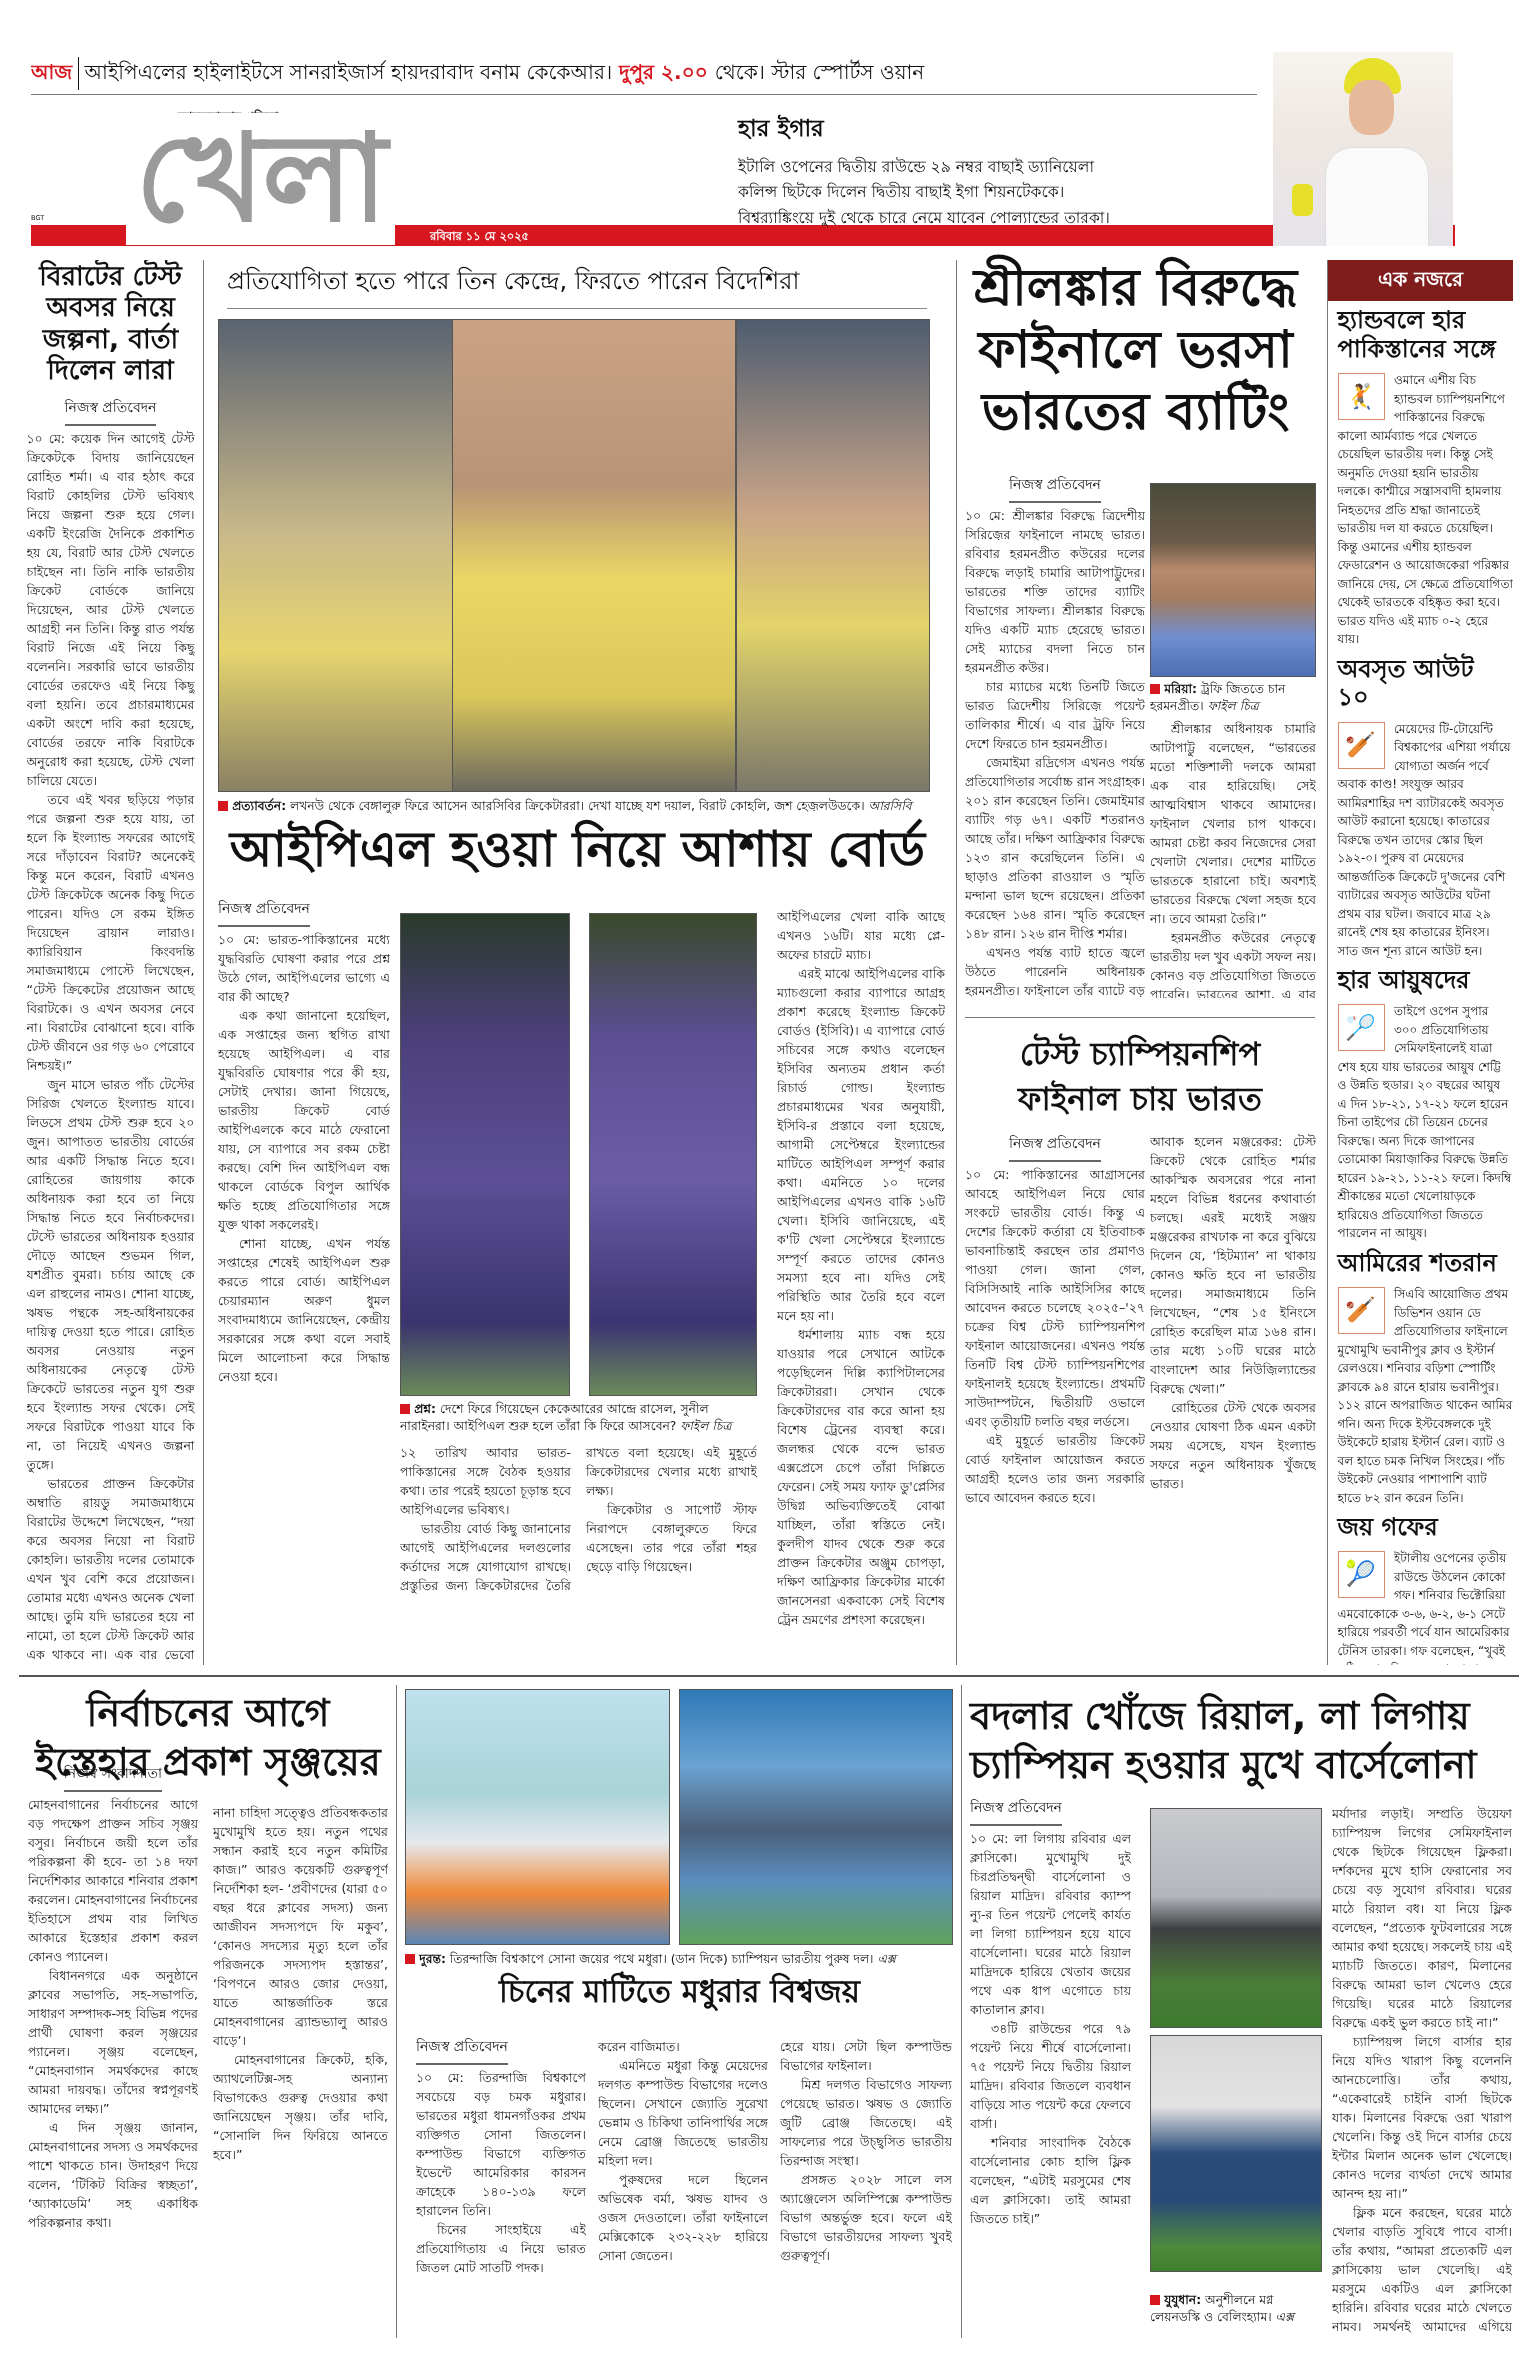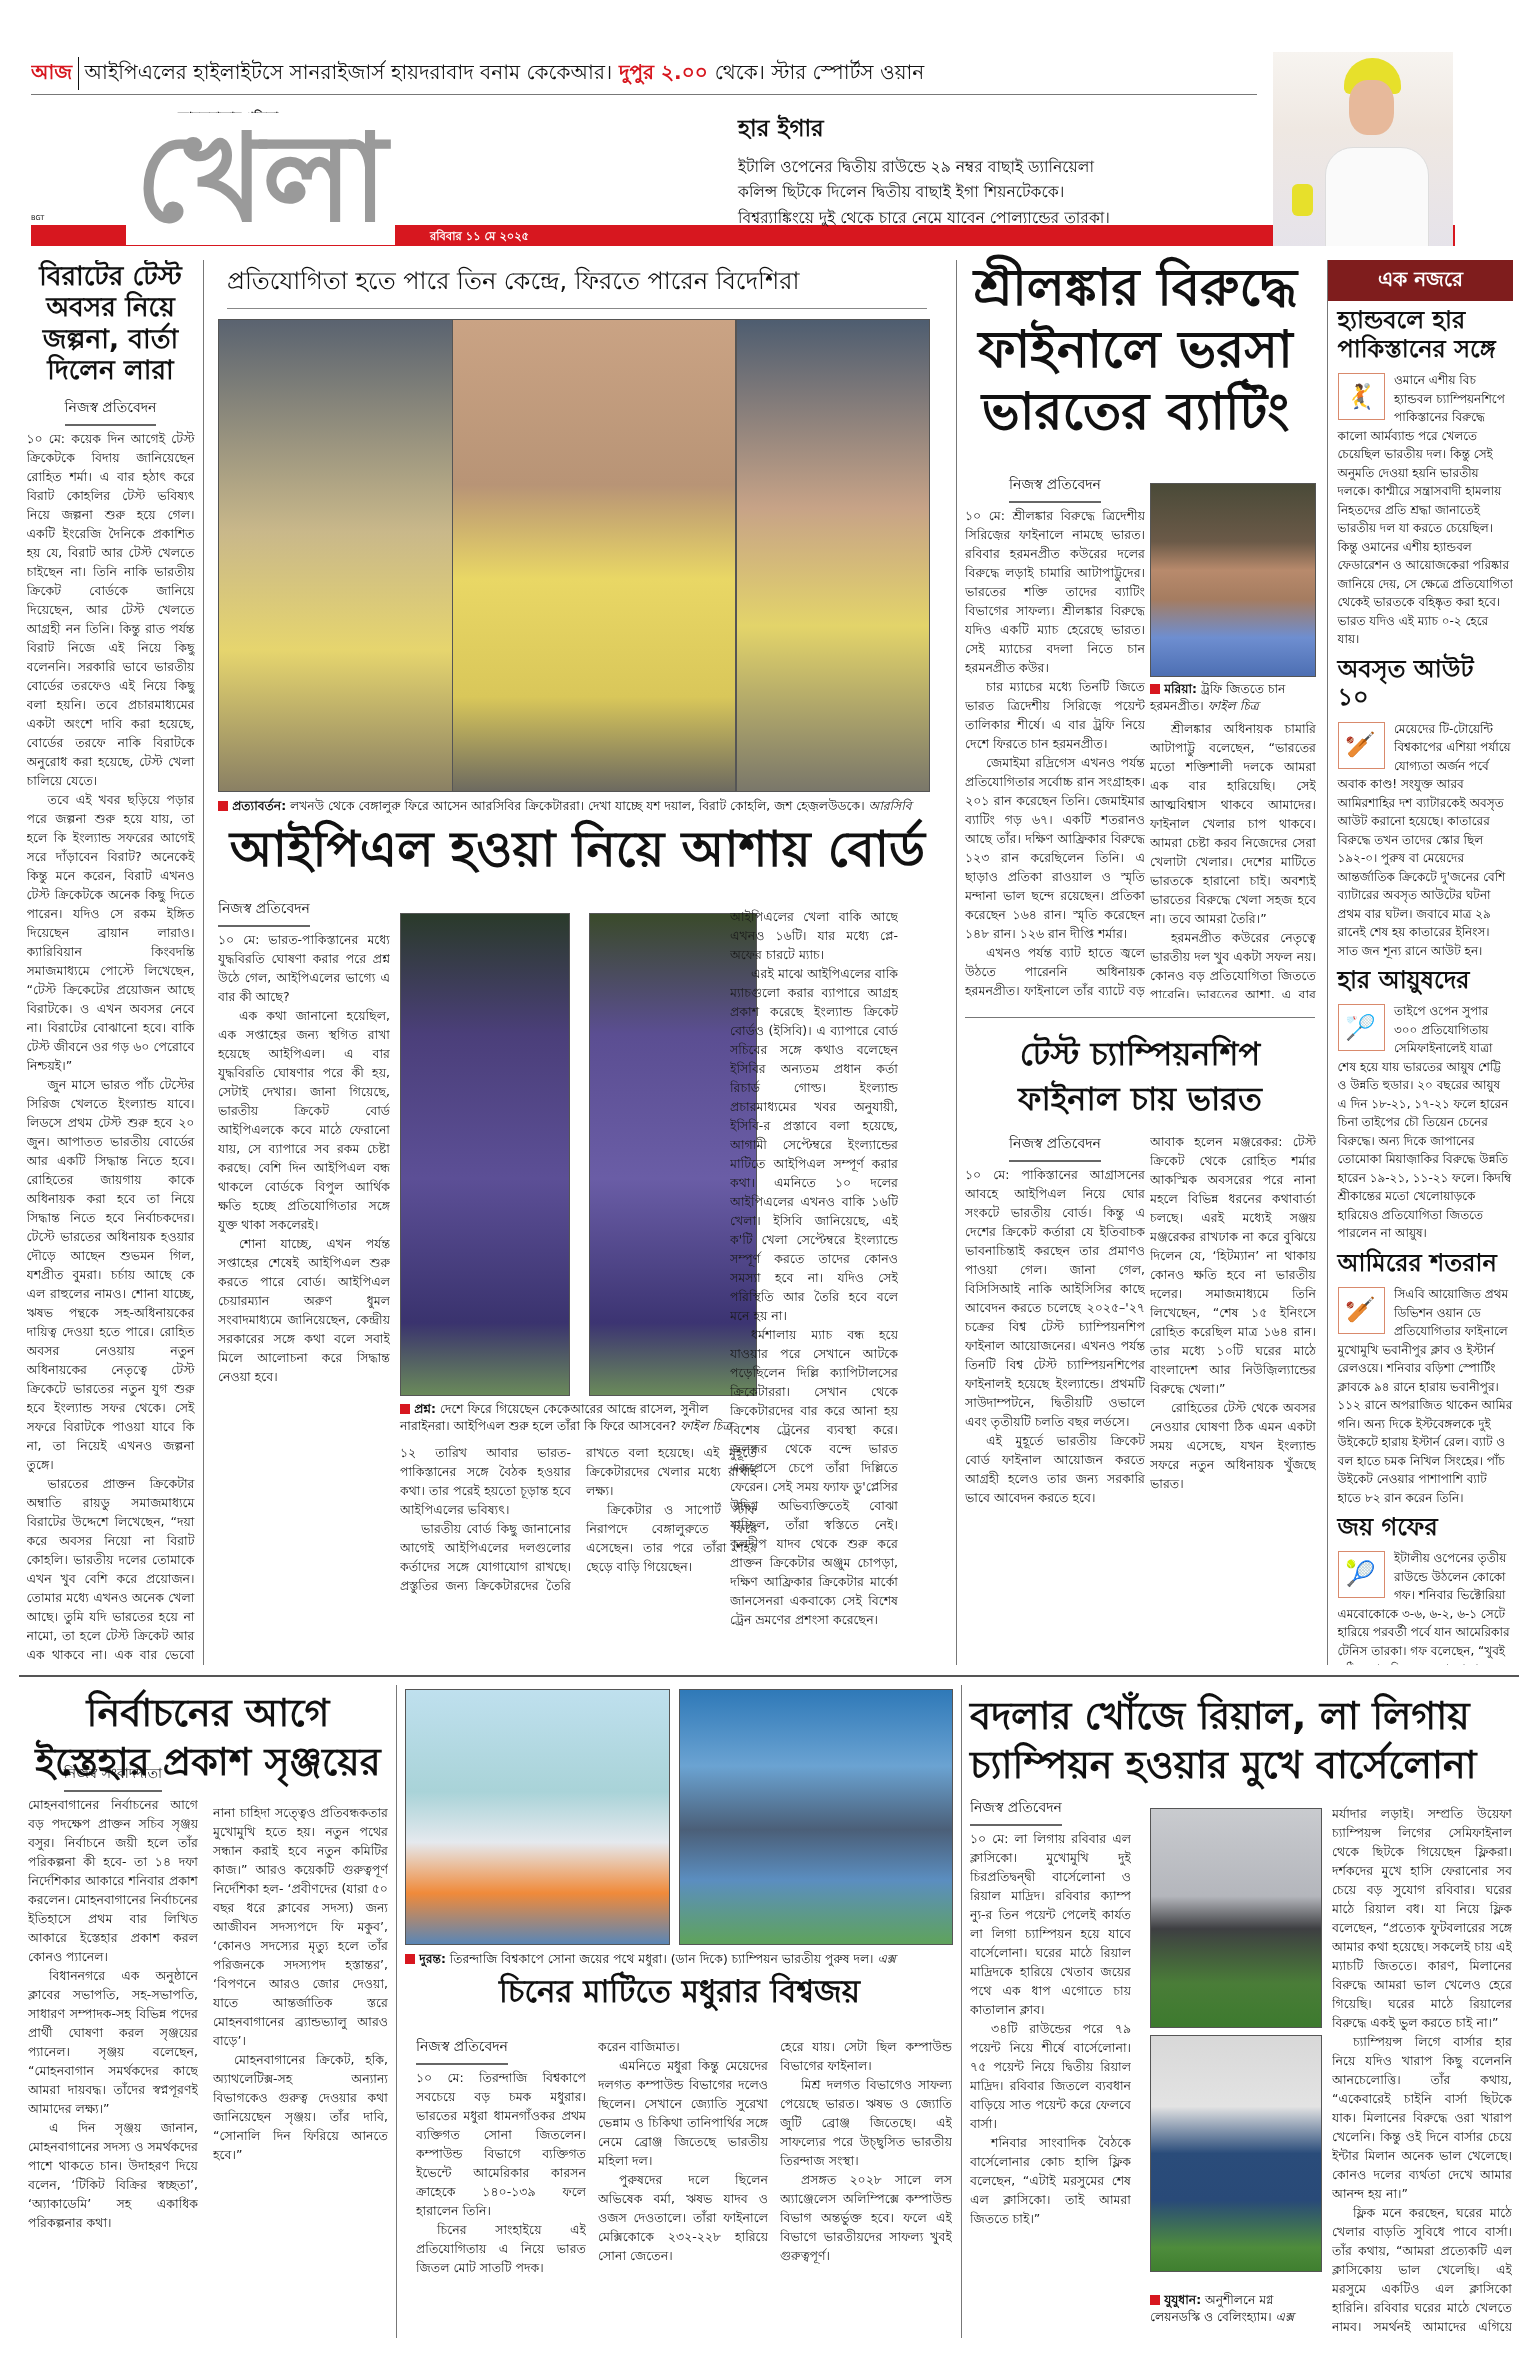--- a/index.html
+++ b/index.html
@@ -90,21 +90,21 @@
 <div class="abs caption" style="left:400px;top:1401px;width:357px">
   <span class="sq"></span><b>প্রশ্ন:</b>
   <span>দেশে ফিরে গিয়েছেন কেকেআরের আন্দ্রে রাসেল, সুনীল নারাইনরা। আইপিএল শুরু হলে তাঁরা কি ফিরে আসবেন?</span>
   <i>ফাইল চিত্র</i>
 </div>
 <div class="abs col-text" style="left:400px;top:1443px;width:357px;height:222px;overflow:hidden;column-count:2;column-gap:15px">
   <p class="first">১২ তারিখ আবার ভারত-পাকিস্তানের সঙ্গে বৈঠক হওয়ার কথা। তার পরেই হয়তো চূড়ান্ত হবে আইপিএলের ভবিষ্যৎ।</p>
   <p>ভারতীয় বোর্ড কিছু জানানোর আগেই আইপিএলের দলগুলোর কর্তাদের সঙ্গে যোগাযোগ রাখছে। প্রস্তুতির জন্য ক্রিকেটারদের তৈরি রাখতে বলা হয়েছে। এই মুহূর্তে ক্রিকেটারদের খেলার মধ্যে রাখাই লক্ষ্য।</p>
   <p>ক্রিকেটার ও সাপোর্ট স্টাফ নিরাপদে বেঙ্গালুরুতে ফিরে এসেছেন। তার পরে তাঁরা শহর ছেড়ে বাড়ি গিয়েছেন।</p>
 </div>
-<div class="abs col-text" style="left:730px;top:907px;width:168px;height:757px;overflow:hidden">
+<div class="abs col-text" style="left:777px;top:907px;width:168px;height:757px;overflow:hidden">
   <p class="first">আইপিএলের খেলা বাকি আছে এখনও ১৬টি। যার মধ্যে প্লে-অফের চারটে ম্যাচ।</p>
   <p>এরই মাঝে আইপিএলের বাকি ম্যাচগুলো করার ব্যাপারে আগ্রহ প্রকাশ করেছে ইংল্যান্ড ক্রিকেট বোর্ডও (ইসিবি)। এ ব্যাপারে বোর্ড সচিবের সঙ্গে কথাও বলেছেন ইসিবির অন্যতম প্রধান কর্তা রিচার্ড গোল্ড। ইংল্যান্ড প্রচারমাধ্যমের খবর অনুযায়ী, ইসিবি-র প্রস্তাবে বলা হয়েছে, আগামী সেপ্টেম্বরে ইংল্যান্ডের মাটিতে আইপিএল সম্পূর্ণ করার কথা। এমনিতে ১০ দলের আইপিএলের এখনও বাকি ১৬টি খেলা। ইসিবি জানিয়েছে, এই ক'টি খেলা সেপ্টেম্বরে ইংল্যান্ডে সম্পূর্ণ করতে তাদের কোনও সমস্যা হবে না। যদিও সেই পরিস্থিতি আর তৈরি হবে বলে মনে হয় না।</p>
   <p>ধর্মশালায় ম্যাচ বন্ধ হয়ে যাওয়ার পরে সেখানে আটকে পড়েছিলেন দিল্লি ক্যাপিটালসের ক্রিকেটাররা। সেখান থেকে ক্রিকেটারদের বার করে আনা হয় বিশেষ ট্রেনের ব্যবস্থা করে। জলন্ধর থেকে বন্দে ভারত এক্সপ্রেসে চেপে তাঁরা দিল্লিতে ফেরেন। সেই সময় ফ্যাফ ডু'প্লেসির উদ্বিগ্ন অভিব্যক্তিতেই বোঝা যাচ্ছিল, তাঁরা স্বস্তিতে নেই। কুলদীপ যাদব থেকে শুরু করে প্রাক্তন ক্রিকেটার অঞ্জুম চোপড়া, দক্ষিণ আফ্রিকার ক্রিকেটার মার্কো জানসেনরা একবাক্যে সেই বিশেষ ট্রেন ভ্রমণের প্রশংসা করেছেন।</p>
 </div>
 <div class="vrule" style="left:956px;top:260px;height:1405px"></div>
 
 <div class="abs headline" style="left:965px;top:257px;width:341px;font-size:51px;text-align:center;line-height:1.22">শ্রীলঙ্কার বিরুদ্ধে ফাইনালে ভরসা ভারতের ব্যাটিং</div>
 <div class="abs" style="left:965px;top:473px;width:180px;height:525px;overflow:hidden">
   <div class="byline-wrap"><span class="byline">নিজস্ব প্রতিবেদন</span></div>
   <div class="col-text">

